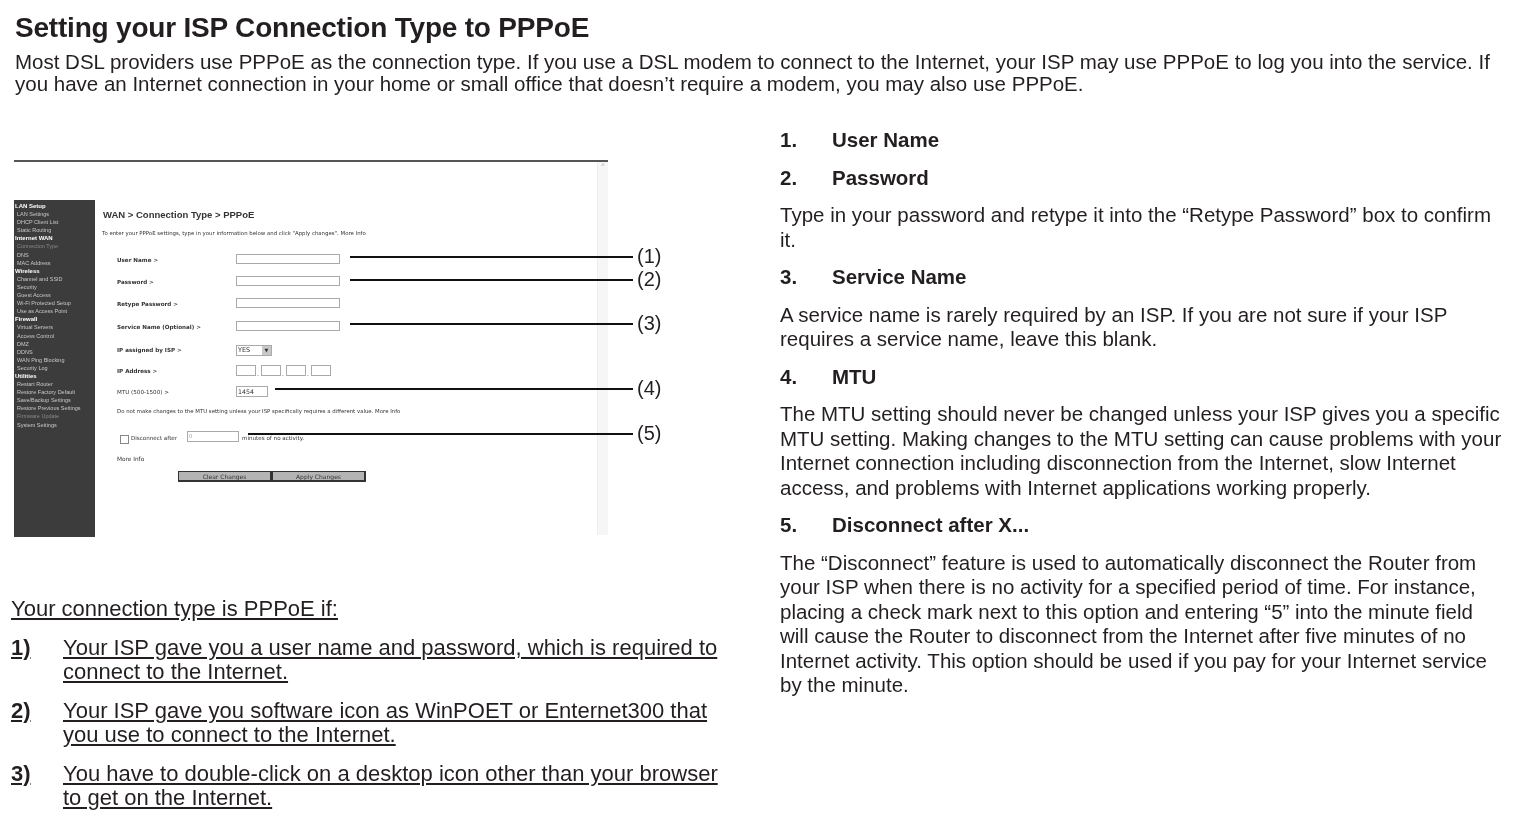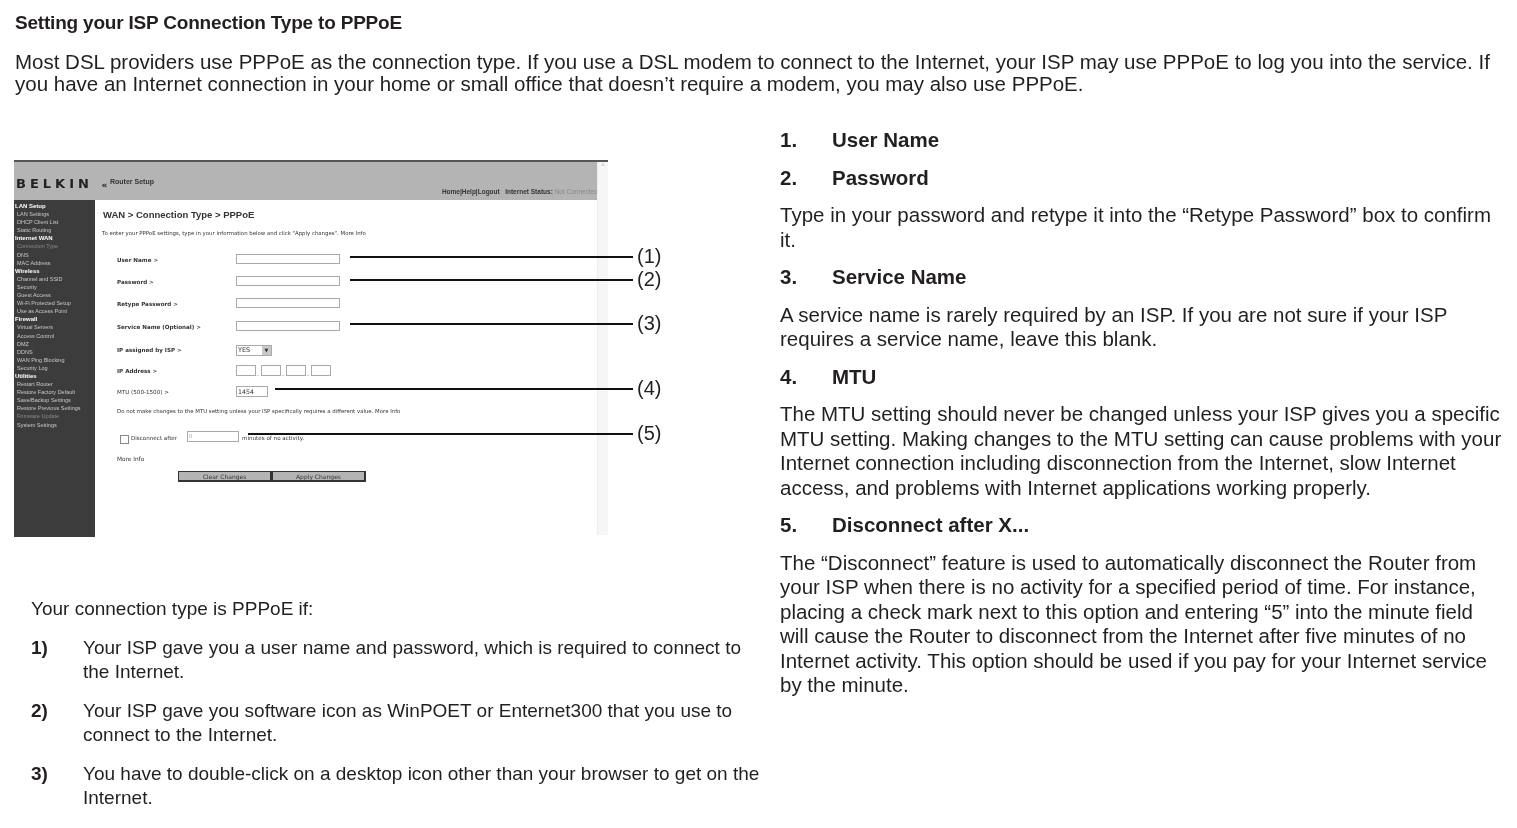--- a/index.html
+++ b/index.html
@@ -1,30 +1,30 @@
 <!DOCTYPE html>
 <html><head>
 <meta charset="utf-8">
 <style>
   html, body { margin:0; padding:0; background:#ffffff; }
   body { width:1517px; height:828px; position:relative; overflow:hidden; color:#231f20;
          font-family:"Liberation Sans", sans-serif; }
   .abs { position:absolute; }
-  .h1 { left:15px; top:12px; font-size:19px; font-weight:bold; letter-spacing:-0.2px; }
+  .h1 { left:15px; top:12px; font-size:28px; font-weight:bold; letter-spacing:-0.2px; }
   .intro { left:15px; top:51px; width:1490px; font-size:20.5px; line-height:22px; }
   .intro p { margin:0; }
 
   
   .rcol { left:780px; top:128px; width:725px; font-size:20.5px; line-height:24.5px; }
   .item-head { font-weight:bold; display:flex; margin:0 0 13px 0; }
   .item-head .num { width:52px; }
   .item-body { margin:0 0 13px 0; }
 
   
-  .lcol { left:31px; top:597px; width:730px; font-size:19px; line-height:24.5px; }
+  .lcol { left:11px; top:597px; width:730px; font-size:22px; line-height:24.5px;text-decoration:underline; }
   .lcol .lead { margin:0 0 14px 0; }
   .li { display:flex; margin:0 0 14px 0; }
   .li .n { width:52px; font-weight:bold; flex:none; }
 
   
   .router { left:14px; top:160px; width:594px; height:373px; background:#fff; border-top:2px solid #555; }
   .r-head { position:absolute; left:0; top:0; width:584px; height:38px; background:#b4b4b4; }
   .logo { position:absolute; left:2px; top:14px; font-weight:bold; font-size:13px; letter-spacing:4px; color:#222; font-family:"DejaVu Sans", sans-serif; }
   .r-setup { position:absolute; left:96px; top:16px; font-size:7px; font-weight:bold; color:#333; }
   .r-links { position:absolute; right:0; top:26px; font-size:6.5px; font-weight:bold; color:#333; white-space:nowrap; }
@@ -61,27 +61,20 @@
 </style>
 </head>
 <body>
 
 <div class="abs h1">Setting your ISP Connection Type to PPPoE</div>
 <div class="abs intro">
     <p>Most DSL providers use PPPoE as the connection type. If you use a DSL modem to connect to the Internet, your ISP may use PPPoE to log you into the service. If you have an Internet connection in your home or small office that doesn’t require a modem, you may also use PPPoE.</p>
   </div>
 
 <div class="abs router">
-  <div class="r-head">
-    <div class="logo"><span>BELKIN</span> <span style="font-size:9px;letter-spacing:0">«</span></div>
-    <div class="r-setup">Router Setup</div>
-    <div class="r-links">
-      <span>Home</span><span>|</span><span>Help</span><span>|</span><span>Logout</span>&nbsp;&nbsp;&nbsp;<span>Internet Status:</span> <span class="ns">Not Connected</span>
-    </div>
-  </div>
   <div class="r-scroll">
       <div class="up">^</div>
     </div>
 
   <div class="r-side" id="r-side">
       <div class="cat">LAN Setup</div>
       <div>LAN Settings</div>
       <div>DHCP Client List</div>
       <div>Static Routing</div>
       <div class="cat">Internet WAN</div>

